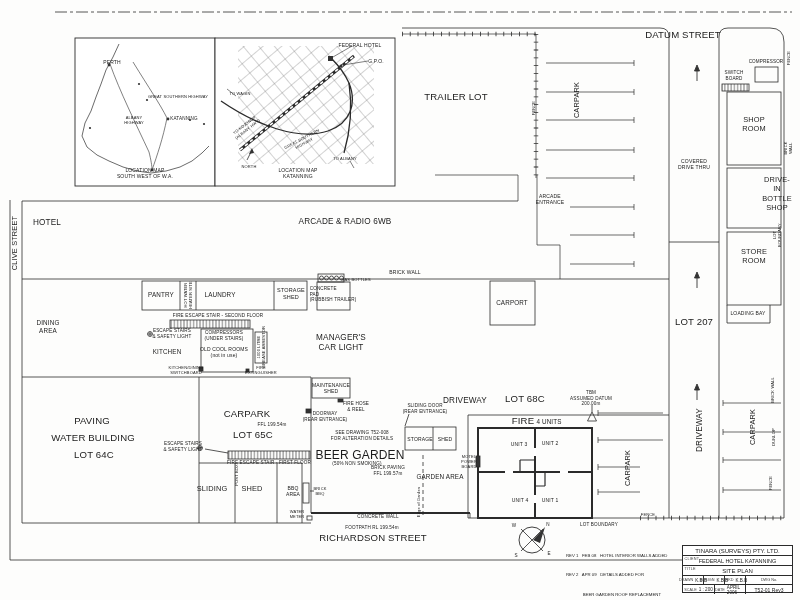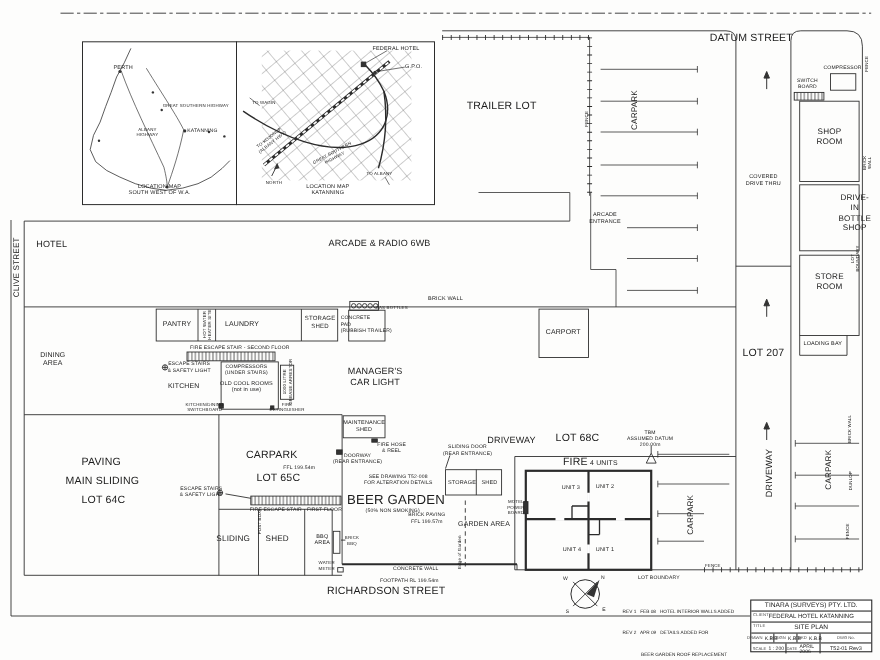--- a/index.html
+++ b/index.html
@@ -183,21 +183,21 @@
 
   <g stroke="#2b2b2b" fill="none">
     <circle cx="532" cy="540" r="13" stroke-width="0.9"></circle>
     <path d="M521 551L543 529M521 529L543 551" stroke-width="0.8"></path>
     <polygon points="545,527 533,540 540,543" fill="#333" stroke="none"></polygon>
   </g>
 </svg>
 
 <div class="lbl f9" style="left:683px;top:35px">DATUM STREET</div>
 <div class="lbl v f7" style="left:15px;top:243px">CLIVE STREET</div>
-<div class="lbl f9" style="left:351px;top:538px">RICHARDSON STREET</div>
+<div class="lbl f9" style="left:373px;top:538px">RICHARDSON STREET</div>
 <div class="lbl f4" style="left:372px;top:528px">FOOTPATH RL 199.54m</div>
 
 <div class="lbl f8" style="left:47px;top:223px">HOTEL</div>
 <div class="lbl f8" style="left:345px;top:222px">ARCADE &amp; RADIO 6WB</div>
 <div class="lbl f45" style="left:405px;top:272px">BRICK WALL</div>
 <div class="lbl f9" style="left:456px;top:97px">TRAILER LOT</div>
 <div class="lbl v f7" style="left:577px;top:100px">CARPARK</div>
 <div class="lbl v f3" style="left:533px;top:108px">FENCE</div>
 <div class="lbl f45" style="left:550px;top:199px">ARCADE
 ENTRANCE</div>
@@ -246,21 +246,21 @@
 <div class="lbl f6" style="left:167px;top:352px">KITCHEN</div>
 <div class="lbl f3" style="left:186px;top:370px">KITCHEN/DINING
 SWITCHBOARD</div>
 <div class="lbl f3" style="left:261px;top:370px">FIRE
 EXTINGUISHER</div>
 <div class="lbl f8" style="left:341px;top:343px">MANAGER'S
 CAR LIGHT</div>
 <div class="lbl f6" style="left:512px;top:303px">CARPORT</div>
 
 <div class="lbl f9" style="left:92px;top:421px">PAVING</div>
-<div class="lbl f9" style="left:93px;top:438px">MAIN SLIDING</div>
+<div class="lbl f9" style="left:93px;top:438px">WATER BUILDING</div>
 <div class="lbl f9" style="left:94px;top:455px">LOT 64C</div>
 <div class="lbl f9" style="left:247px;top:414px">CARPARK</div>
 <div class="lbl f4" style="left:272px;top:425px">FFL 199.54m</div>
 <div class="lbl f9" style="left:253px;top:435px">LOT 65C</div>
 <div class="lbl f4" style="left:183px;top:447px">ESCAPE STAIRS
 &amp; SAFETY LIGHT</div>
 <div class="lbl f4" style="left:269px;top:463px">FIRE ESCAPE STAIR - FIRST FLOOR</div>
 <div class="lbl f7" style="left:212px;top:489px">SLIDING</div>
 <div class="lbl f7" style="left:252px;top:489px">SHED</div>
 <div class="lbl v f3" style="left:236px;top:475px">POST BOX</div>

